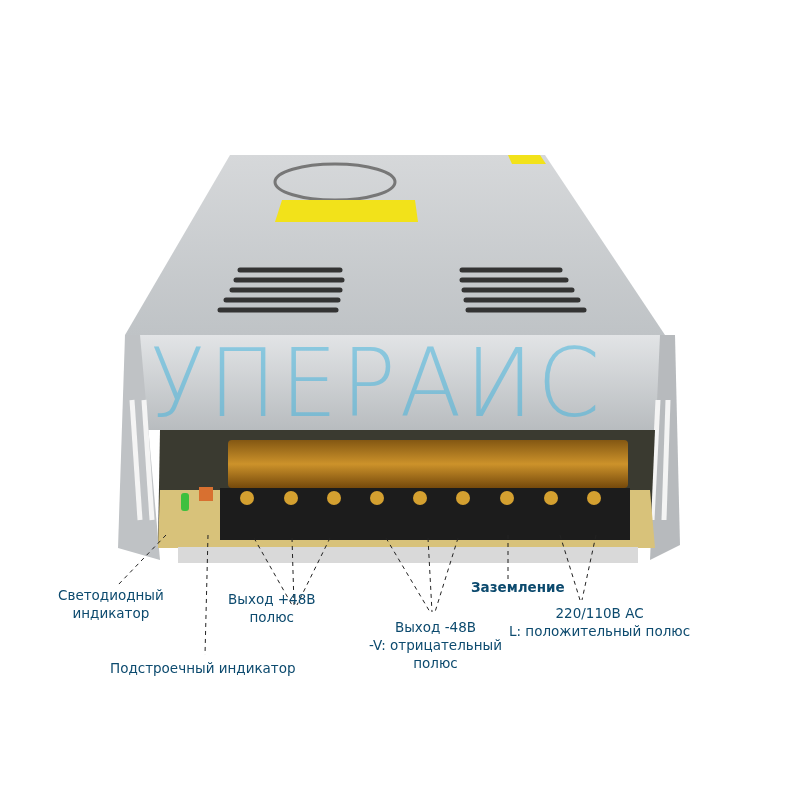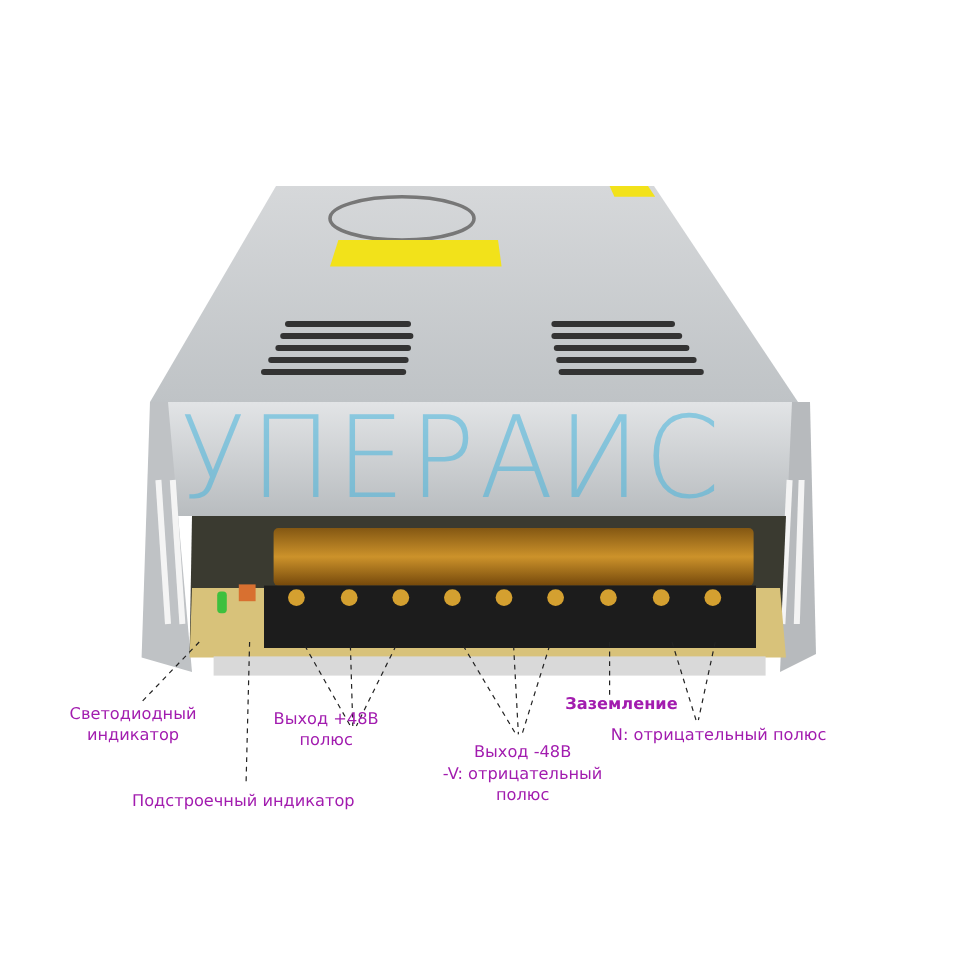--- a/index.html
+++ b/index.html
@@ -1,18 +1,18 @@
 <!DOCTYPE html>
 <html><head>
 <meta charset="utf-8">
 <style>
   html,body{margin:0;padding:0;background:#fff;}
   body{width:800px;height:800px;position:relative;overflow:hidden;font-family:"DejaVu Sans","Liberation Sans",sans-serif;}
   .stage{position:absolute;left:0;top:0;width:800px;height:680px;}
-  .label{position:absolute;color:#a21caf;font-size:13.5px;line-height:18px;text-align:center;white-space:nowrap;}
+  .label{position:absolute;color:#0c4a6e;font-size:13.5px;line-height:18px;text-align:center;white-space:nowrap;}
   .watermark{position:absolute;left:150px;top:330px;font-size:90px;letter-spacing:4px;color:rgba(70,180,220,0.55);font-weight:300;font-family:"DejaVu Sans",sans-serif;transform:scaleY(1.05);}
 </style>
 </head>
 <body>
 
 <div class="stage">
   <svg width="800" height="800" viewBox="0 0 800 800">
     <defs>
       <linearGradient id="top" x1="0" y1="0" x2="0" y2="1">
         <stop offset="0" stop-color="#d6d8da"></stop>
@@ -116,15 +116,16 @@
 
   <div class="label" style="left:369px;top:618px;">
     <div>Выход -48В</div>
     <div>-V: отрицательный</div>
     <div>полюс</div>
   </div>
 
   <div class="label" style="left:471px;top:578px;font-weight:bold;">Заземление</div>
 
   <div class="label" style="left:509px;top:604px;">
-    <div>N: отрицательный полюс</div>
+    <div>220/110В AC</div>
+    <div>L: положительный полюс</div>
   </div>
 </div>
 
 </body></html>

